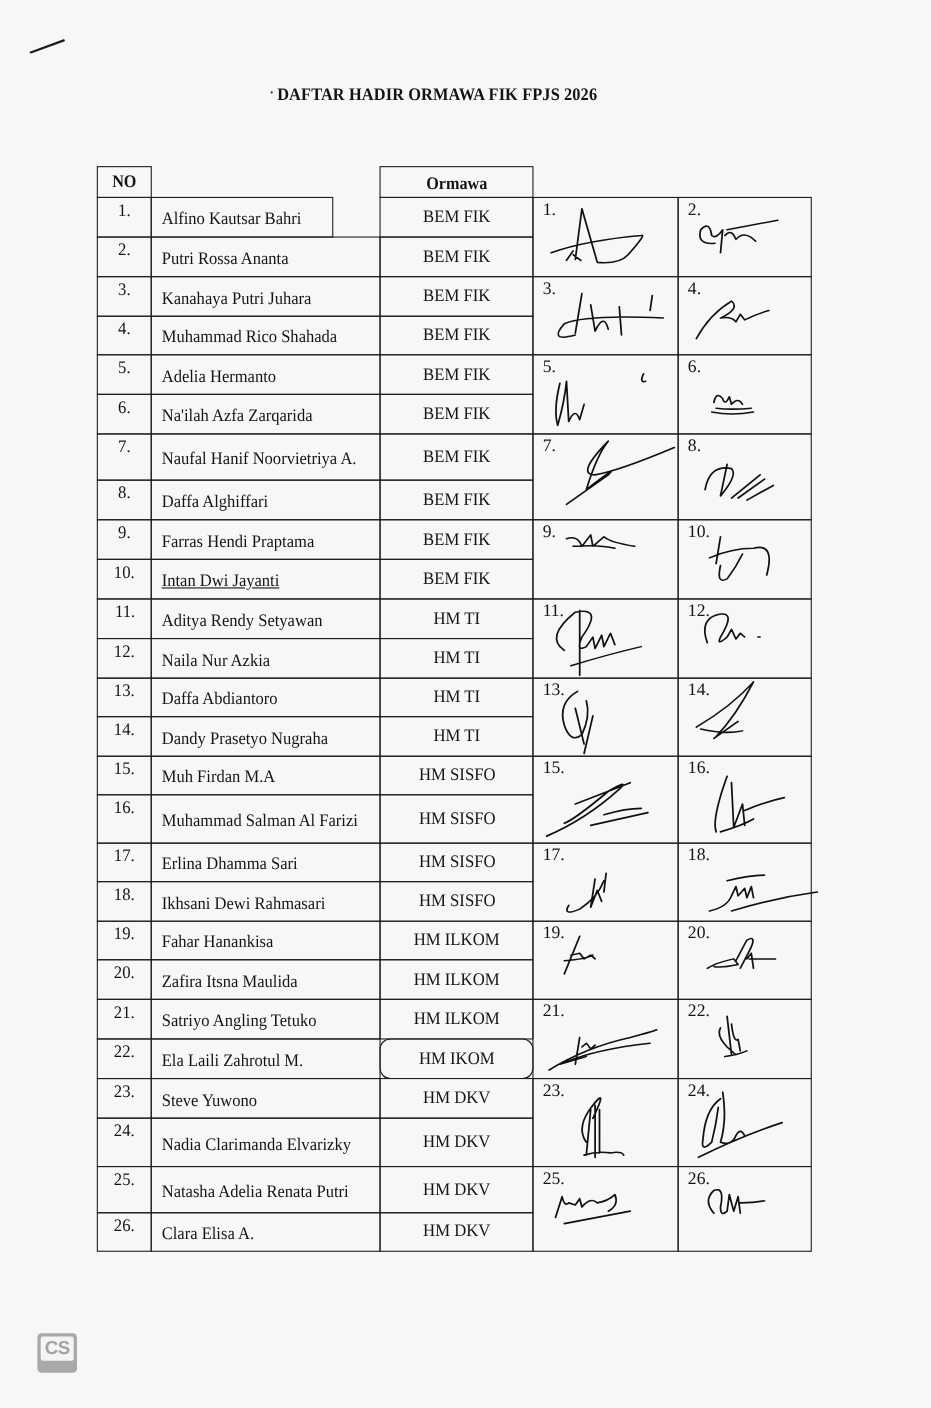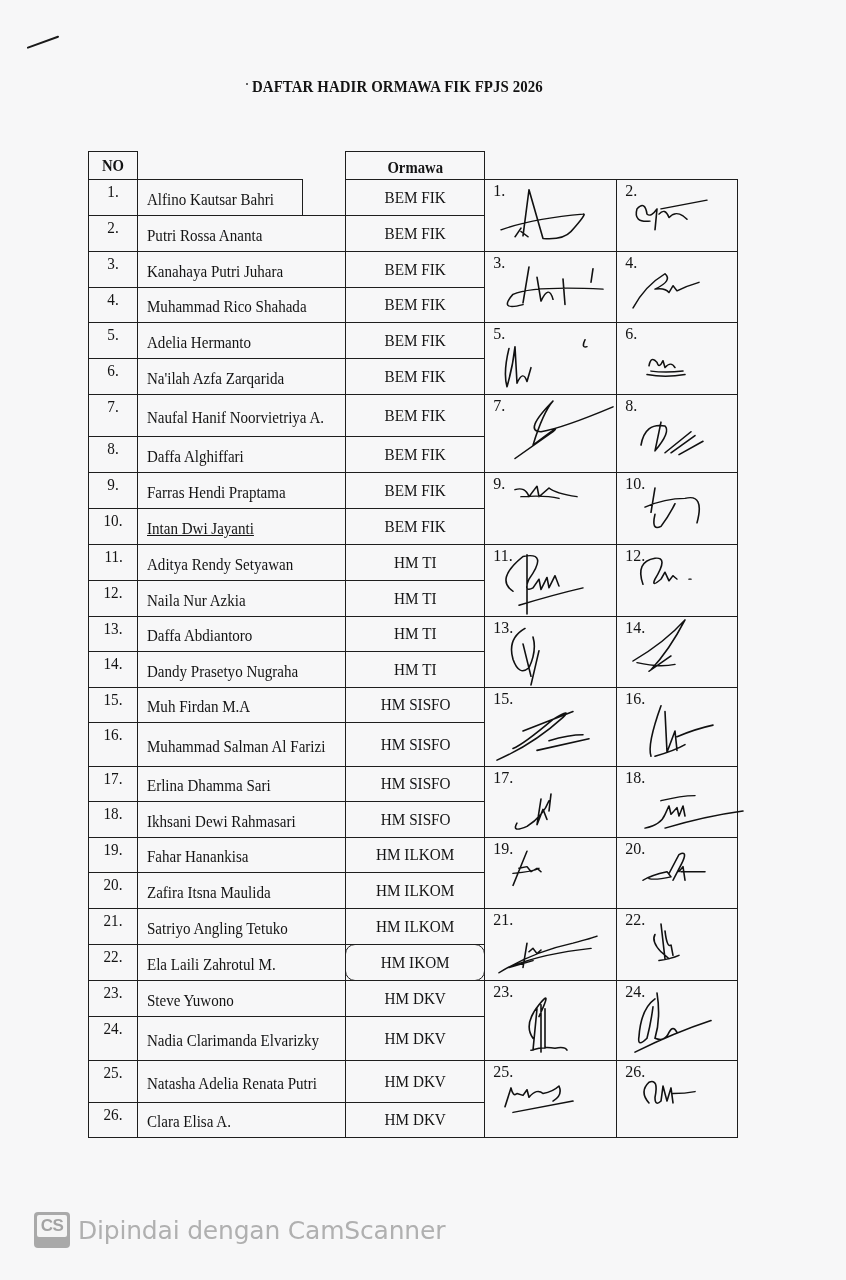--- a/index.html
+++ b/index.html
@@ -38,21 +38,21 @@
   .nama { font-size: 16px; padding-left: 9px; display: flex; align-items: center; line-height: 17px; }
   .nama span { display:inline-block; transform: scaleX(0.94); transform-origin: left center; padding-top: 3px; }
   .org { font-size: 16px; display: flex; align-items: center; justify-content: center; }
   .org span { display:inline-block; transform: scaleX(0.95); }
   .sig { font-size: 16px; }
   .sig .sig-num { position: absolute; left: 8px; top: 2px; }
   .sig svg { position: absolute; left: 0; top: 0; overflow: visible; }
   .sig path { fill: none; stroke: #111; stroke-width: 1.6; stroke-linecap: round; stroke-linejoin: round; }
 
   .footer {
-    position: absolute; left: 34px; top: 1212px; display: flex; align-items: center; gap: 8px;
+    position: absolute; left: 34px; top: 1212px; display: flex; align-items: center; gap: 24px;
   }
   .cs-logo {
     width: 36px; height: 36px; border-radius: 4px; background: #a9a9a9; position: relative;
     display: flex; align-items: flex-start; justify-content: center;
   }
   .cs-logo .cs-inner {
     margin-top: 3px; width: 30px; height: 22px; background: #f4f4f4; border-radius: 2px;
     font-family: "Liberation Sans", sans-serif; font-weight: bold; font-size: 17px; color: #a3a3a3;
     display: flex; align-items: center; justify-content: center; letter-spacing: -0.5px;
   }
@@ -469,14 +469,13 @@
           </g>
         </svg>
       </div>
     </div>
 </div>
 
 <div class="footer">
   <div class="cs-logo">
     <div class="cs-inner">CS</div>
   </div>
-  <div class="footer-text">Dipindai dengan CamScanner</div>
 </div>
 
 </body></html>

